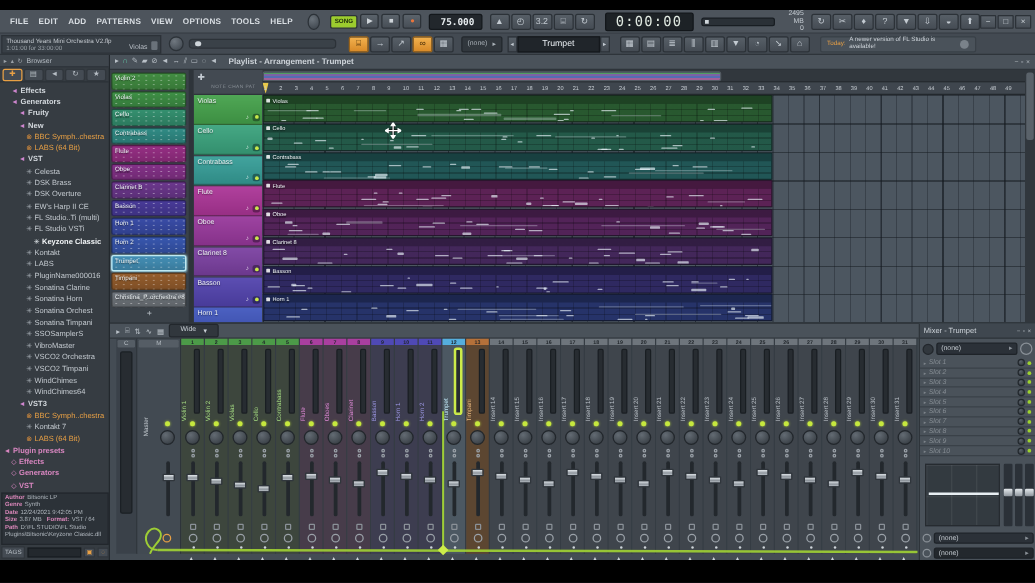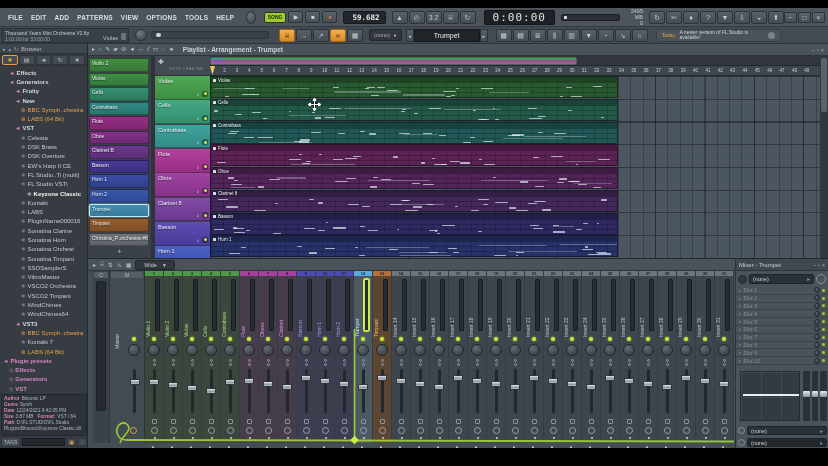--- a/index.html
+++ b/index.html
@@ -201,21 +201,21 @@
           <div class="mi">OPTIONS</div>
           <div class="mi">TOOLS</div>
           <div class="mi">HELP</div>
         </div>
       <div class="hintknob"></div>
       <div class="transport">
         <span class="songled">SONG</span>
         <span class="tbtn">▶</span>
         <span class="tbtn">■</span>
         <span class="tbtn rec">●</span>
-        <span class="tempo">59.682</span>
+        <span class="tempo">75.000</span>
       </div>
       <div class="icongrp">
         <span class="ibtn">▲</span>
         <span class="ibtn">◴</span>
         <span class="ibtn">3.2</span>
         <span class="ibtn">⌸</span>
         <span class="ibtn">↻</span>
       </div>
       <span class="timebox">0:00:00</span>
       <div class="progress">

